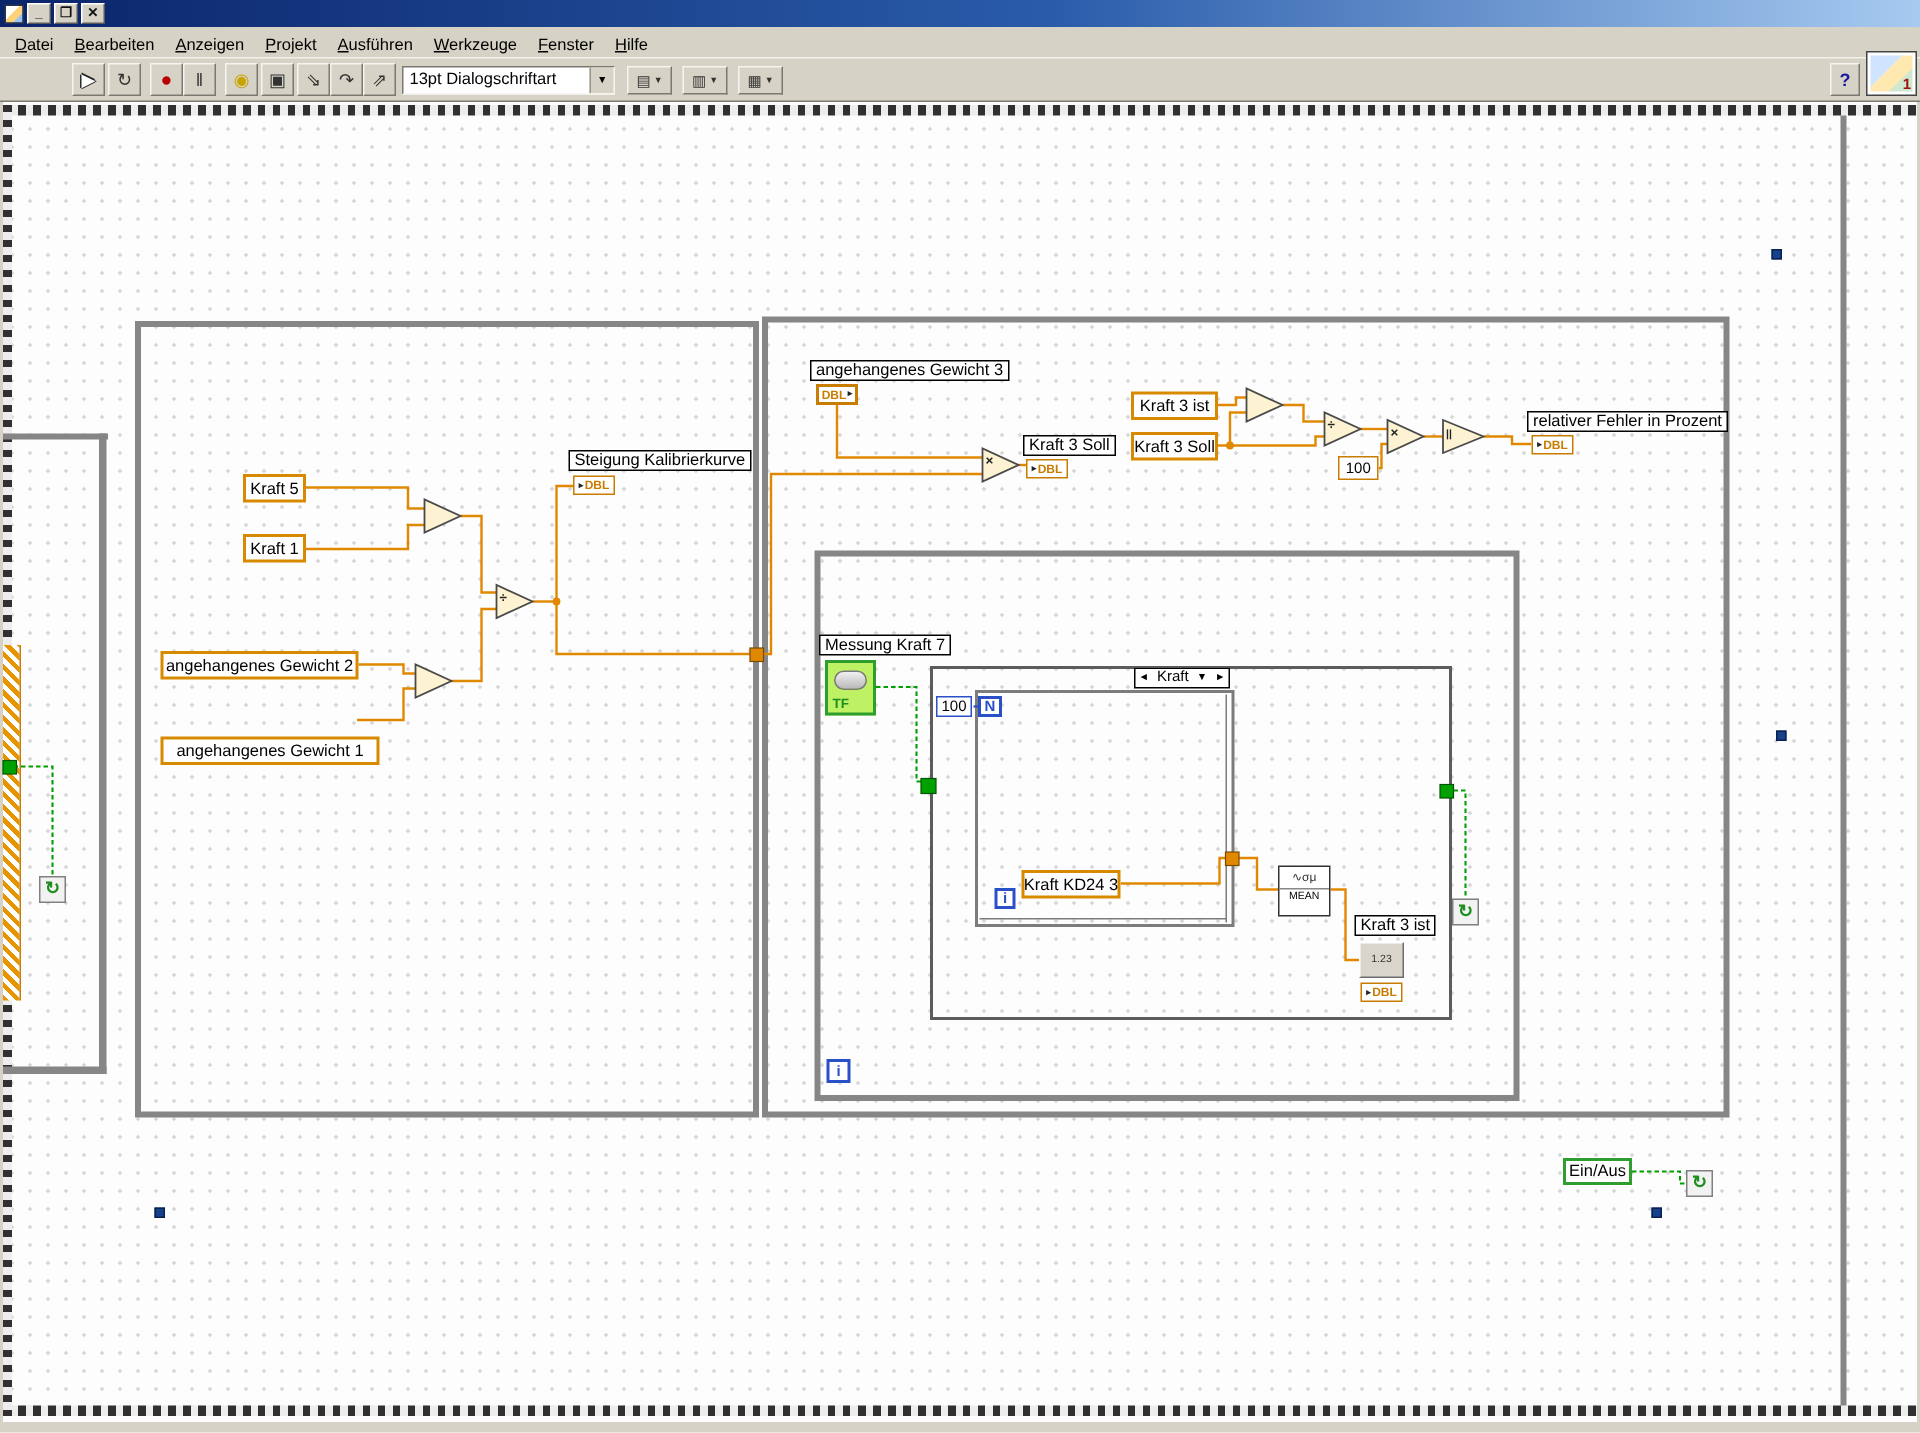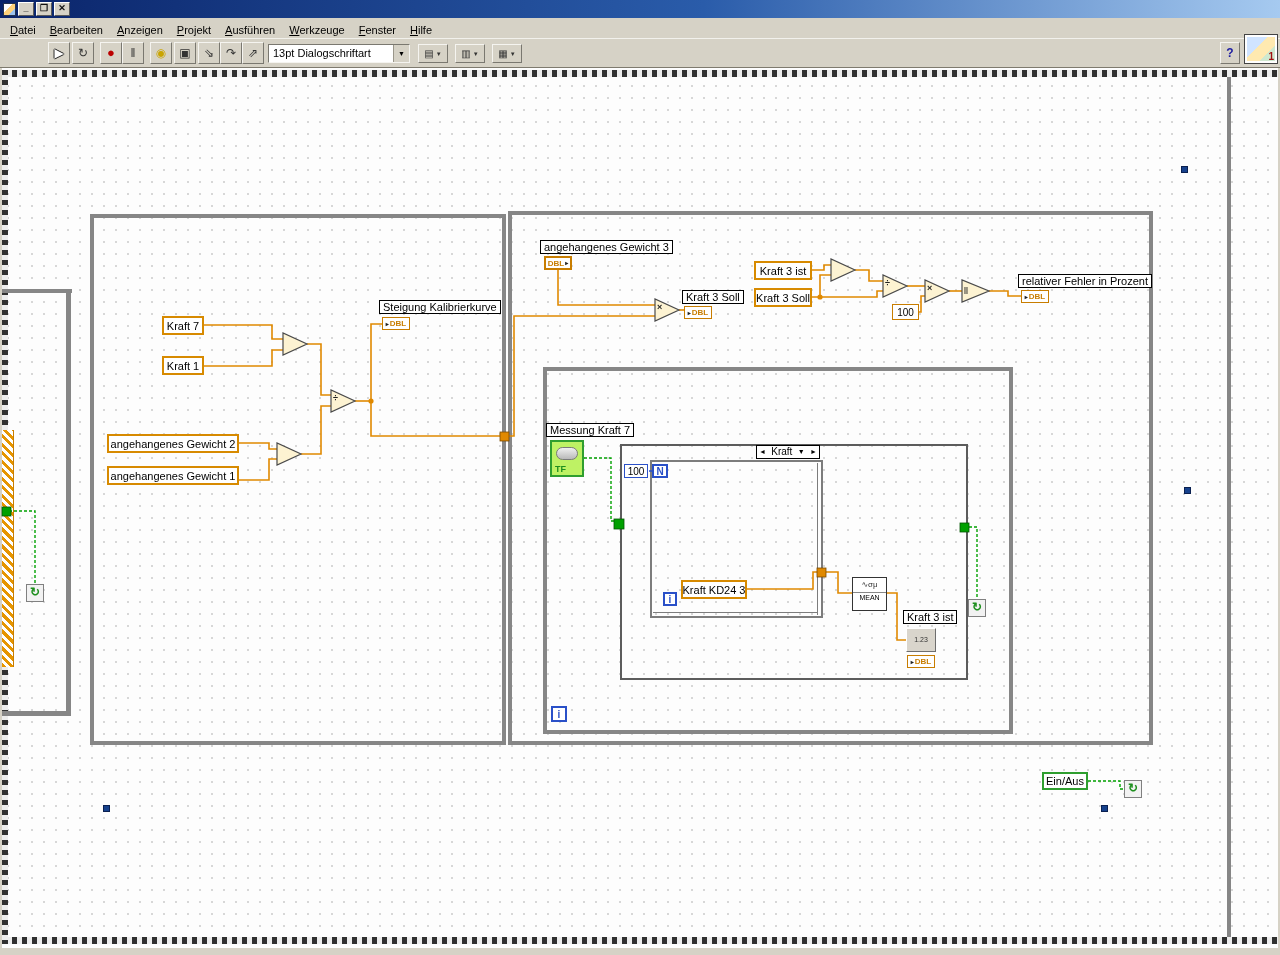--- a/index.html
+++ b/index.html
@@ -243,24 +243,24 @@
       <polygon points="962,280 962,302 989,291"></polygon>
     </g>
   </svg>
 
   <span class="d glyph" style="left:333px;top:394px">÷</span>
   <span class="d glyph" style="left:657px;top:303px">×</span>
   <span class="d glyph" style="left:885px;top:279px">÷</span>
   <span class="d glyph" style="left:927px;top:284px">×</span>
   <span class="d glyph" style="left:964px;top:286px;font-size:7px">||</span>
 
-  <div class="d ctl-or" style="left:162px;top:316px;width:42px;height:19px">Kraft 7</div>
+  <div class="d ctl-or" style="left:162px;top:316px;width:42px;height:19px">Kraft 5</div>
   <div class="d ctl-or" style="left:162px;top:356px;width:42px;height:19px">Kraft 1</div>
   <div class="d ctl-or" style="left:107px;top:434px;width:132px;height:19px">angehangenes Gewicht 2</div>
-  <div class="d ctl-or" style="left:107px;top:466px;width:132px;height:19px">angehangenes Gewicht 1</div>
+  <div class="d ctl-or" style="left:107px;top:491px;width:146px;height:19px">angehangenes Gewicht 1</div>
   <div class="d lbl" style="left:379px;top:300px">Steigung Kalibrierkurve</div>
   <div class="d dbl" style="left:382px;top:317px">
     <span class="tri">▸</span>
     <span>DBL</span>
   </div>
 
   <div class="d lbl" style="left:540px;top:240px">angehangenes Gewicht 3</div>
   <div class="d dbl ctl" style="left:544px;top:256px">
     <span>DBL</span>
     <span class="tri">▸</span>

